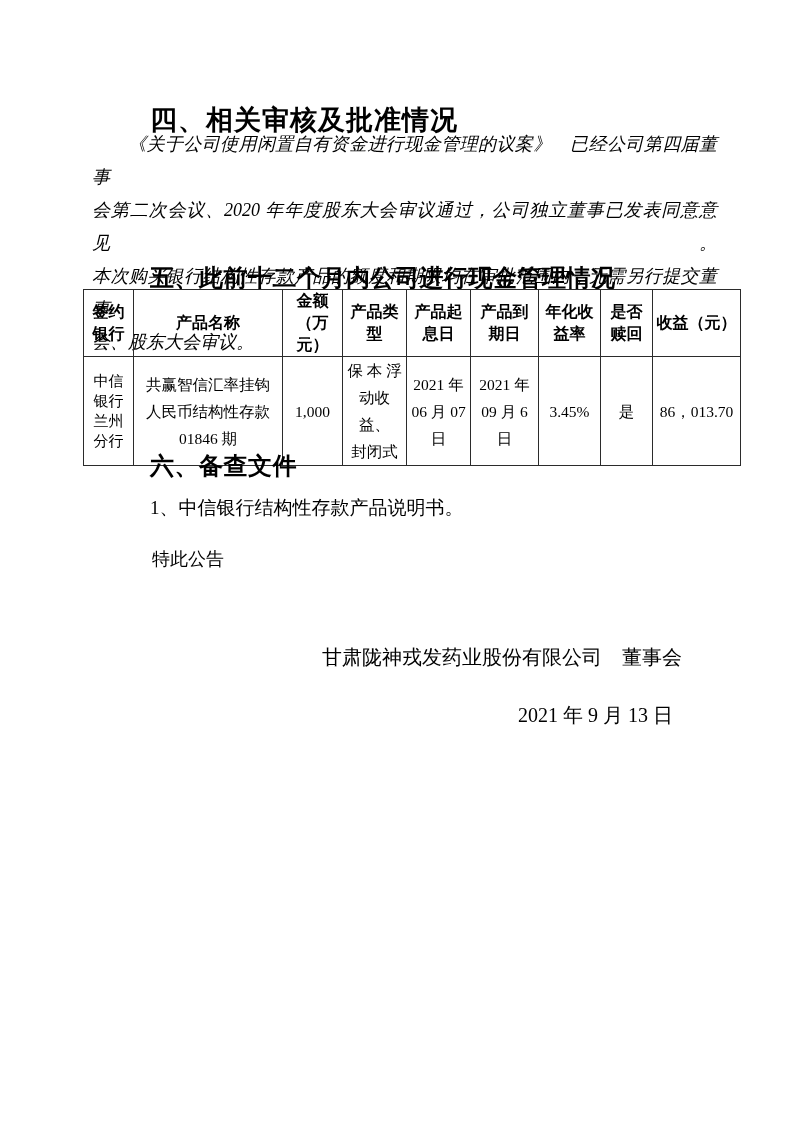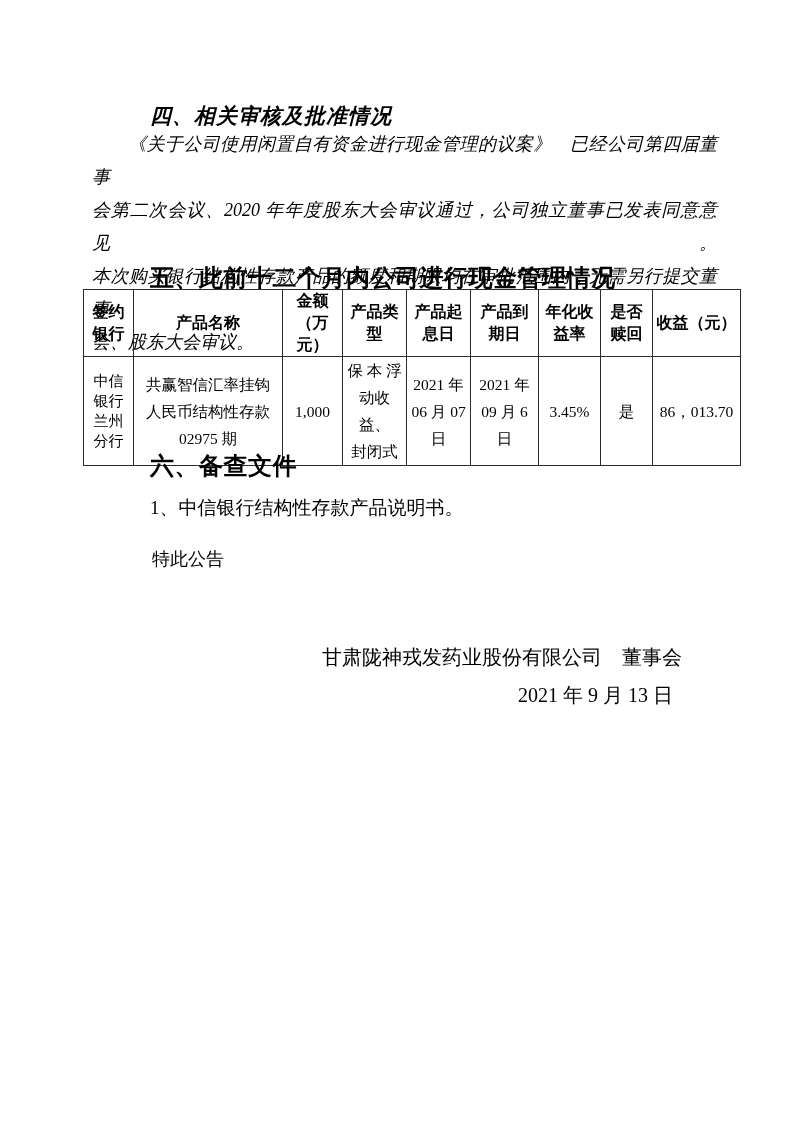--- a/index.html
+++ b/index.html
@@ -13,21 +13,21 @@
     font-family: "Liberation Serif", "DejaVu Serif", serif;
     overflow: hidden;
   }
   .abs { position: absolute; }
 
   .heading {
     font-family: "Liberation Sans", "DejaVu Sans", sans-serif;
     font-weight: bold;
     white-space: nowrap;
   }
-  .heading-lg { font-size: 21px; letter-spacing: 1px; font-style: italic; }
+  .heading-lg { font-size: 27px; letter-spacing: 1px; }
   .heading-md { font-size: 24px; letter-spacing: 0.5px; }
 
   .para {
     left: 92px; top: 128px; width: 625px;
     font-size: 18px; line-height: 33px; font-style: italic;
   }
   .pline { text-align: left; }
   .pline.just { text-align: justify; text-align-last: justify; }
   .pline.indent { text-indent: 2em; }
 
@@ -115,21 +115,21 @@
       </tr>
     </thead>
     <tbody>
       <tr>
         <td class="bank-cell">中信
 银行
 兰州
 分行</td>
         <td>共赢智信汇率挂钩
 人民币结构性存款
-02975 期</td>
+01846 期</td>
         <td>1,000</td>
         <td class="type-cell">保 本 浮
 动收益、
 封闭式</td>
         <td>2021 年
 06 月 07
 日</td>
         <td>2021 年
 09 月 6
 日</td>
@@ -141,15 +141,15 @@
   </table>
 
   <div class="abs heading heading-md" style="left:150px; top:450px;">六、备查文件</div>
 
   <div class="abs bodyline" style="left:150px; top:481px;margin-top:14px;">1、中信银行结构性存款产品说明书。</div>
 
   <div class="abs closing" style="left:152px; top:547px;">特此公告</div>
 
   <div class="abs sigline" style="right:111px; top:644px;">甘肃陇神戎发药业股份有限公司　董事会</div>
 
-  <div class="abs sigline" style="right:120px; top:682px;text-align:right;">2021 年 9 月 13 日</div>
+  <div class="abs sigline" style="right:120px; top:702px;text-align:right;">2021 年 9 月 13 日</div>
 
 </div>
 
 </body></html>

